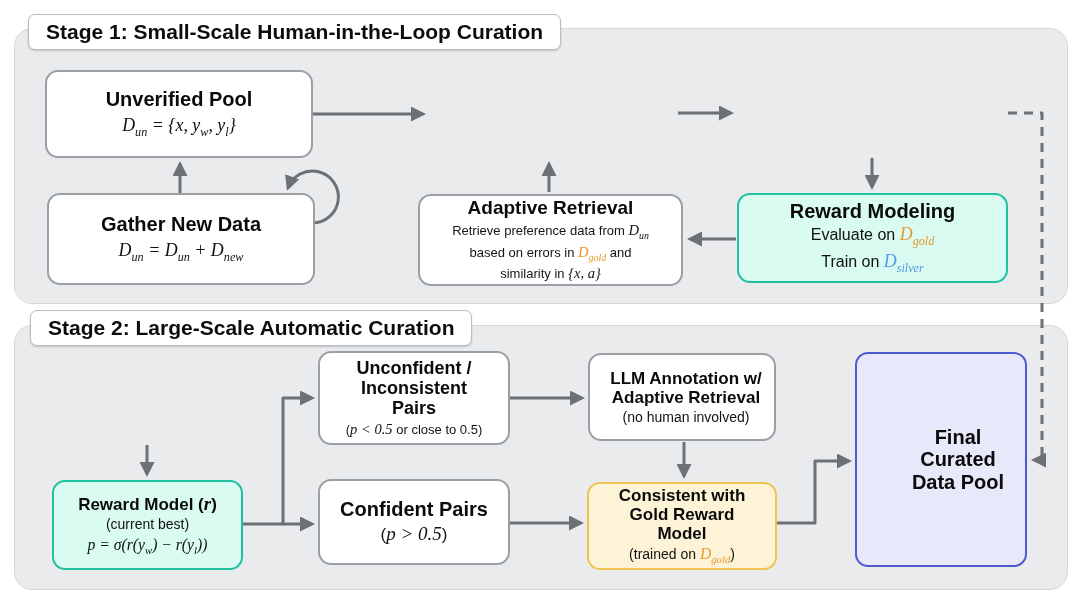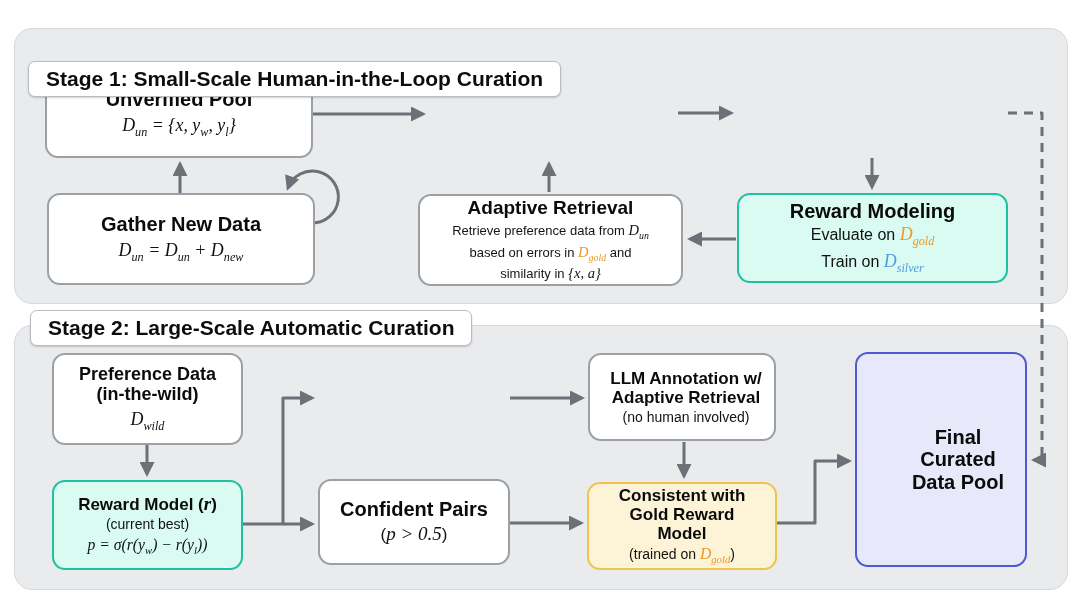--- a/index.html
+++ b/index.html
@@ -56,21 +56,21 @@
     <path class="ap dashed" marker-end="url(#ah)" d="M 1008 113 H 1042 V 460 H 1034"></path>
     <path class="ap" marker-end="url(#ah)" d="M 147 445 V 474"></path>
     <path class="ap" marker-end="url(#ah)" d="M 243 524 H 283 V 398 H 312"></path>
     <path class="ap" marker-end="url(#ah)" d="M 283 524 H 312"></path>
     <path class="ap" marker-end="url(#ah)" d="M 510 398 H 582"></path>
     <path class="ap" marker-end="url(#ah)" d="M 684 442 V 476"></path>
     <path class="ap" marker-end="url(#ah)" d="M 510 523 H 581"></path>
     <path class="ap" marker-end="url(#ah)" d="M 777 523 H 815 V 461 H 849"></path>
   </svg>
 
-  <div class="tab" style="left:28px;top:14px;margin-top:47px;">Stage 1: Small-Scale Human-in-the-Loop Curation</div>
+  <div class="tab" style="left:28px;top:14px;">Stage 1: Small-Scale Human-in-the-Loop Curation</div>
   <div class="tab" style="left:30px;top:310px;">Stage 2: Large-Scale Automatic Curation</div>
 
   <div class="box" style="left:45px;top:70px;width:268px;height:88px;">
     <div class="bt t20">Unverified Pool</div>
     <div class="fm"><span class="m">D<sub>un</sub> = {x, y<sub>w</sub>, y<sub>l</sub>}</span></div>
   </div>
 
   <div class="box" style="left:47px;top:193px;width:268px;height:92px;">
     <div class="bt t20">Gather New Data</div>
     <div class="fm"><span class="m">D<sub>un</sub> = D<sub>un</sub> + D<sub>new</sub></span></div>
@@ -82,31 +82,31 @@
     <div class="ds">Retrieve preference data from <span class="m">D<sub>un</sub></span><br>based on errors in <span class="m gold">D<sub>gold</sub></span> and<br>similarity in <span class="m">{x, a}</span></div>
   </div>
 
 
   <div class="box teal" style="left:737px;top:193px;width:271px;height:90px;">
     <div class="bt t20">Reward Modeling</div>
     <div class="vline">Evaluate on <span class="m gold">D<sub>gold</sub></span></div>
     <div class="vline">Train on <span class="m silver">D<sub>silver</sub></span></div>
   </div>
 
-  <div class="box" style="left:52px;top:353px;width:191px;height:92px;">
-    <div class="bt t18">Preference Data<br>(in-the-wild)</div>
-    <div class="fm"><span class="m">D<sub>wild</sub></span></div>
-  </div>
 
   <div class="box teal" style="left:52px;top:480px;width:191px;height:90px;">
     <div class="bt t17">Reward Model (<span class="m">r</span>)</div>
     <div class="bs">(current best)</div>
     <div class="fm" style="font-size:14px;margin-top:2px;"><span class="m">p = σ(r(y<sub>w</sub>) − r(y<sub>l</sub>))</span></div>
   </div>
 
+  <div class="box" style="left:318px;top:351px;width:192px;height:94px;">
+    <div class="bt t18">Unconfident /<br>Inconsistent<br>Pairs</div>
+    <div class="bs" style="font-size:13px;">(<span class="m">p &lt; 0.5</span> or close to 0.5)</div>
+  </div>
 
   <div class="box" style="left:318px;top:479px;width:192px;height:86px;">
     <div class="bt t20">Confident Pairs</div>
     <div class="bs big">(<span class="m">p &gt; 0.5</span>)</div>
   </div>
 
   <div class="box" style="left:588px;top:353px;width:188px;height:88px;padding-left:14px;">
     <div class="bt t17">LLM Annotation w/<br>Adaptive Retrieval</div>
     <div class="bs">(no human involved)</div>
   </div>

